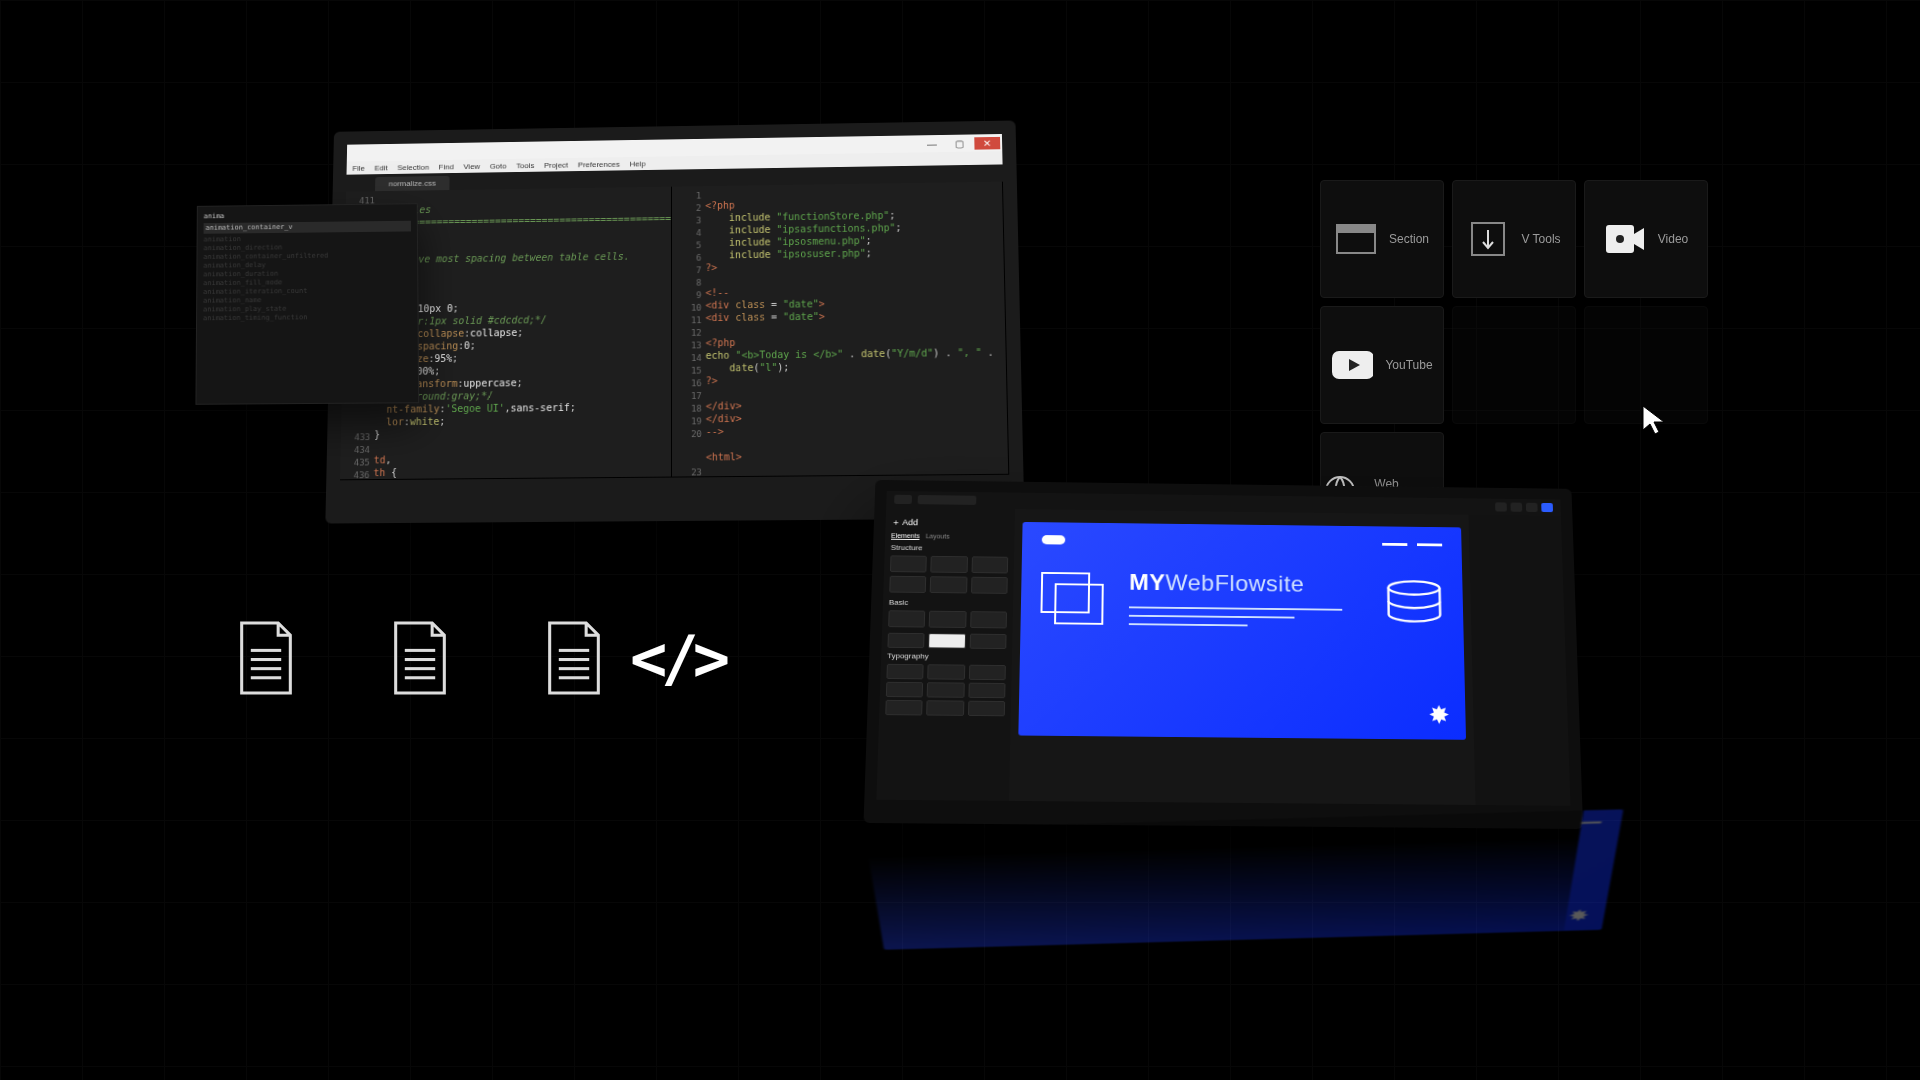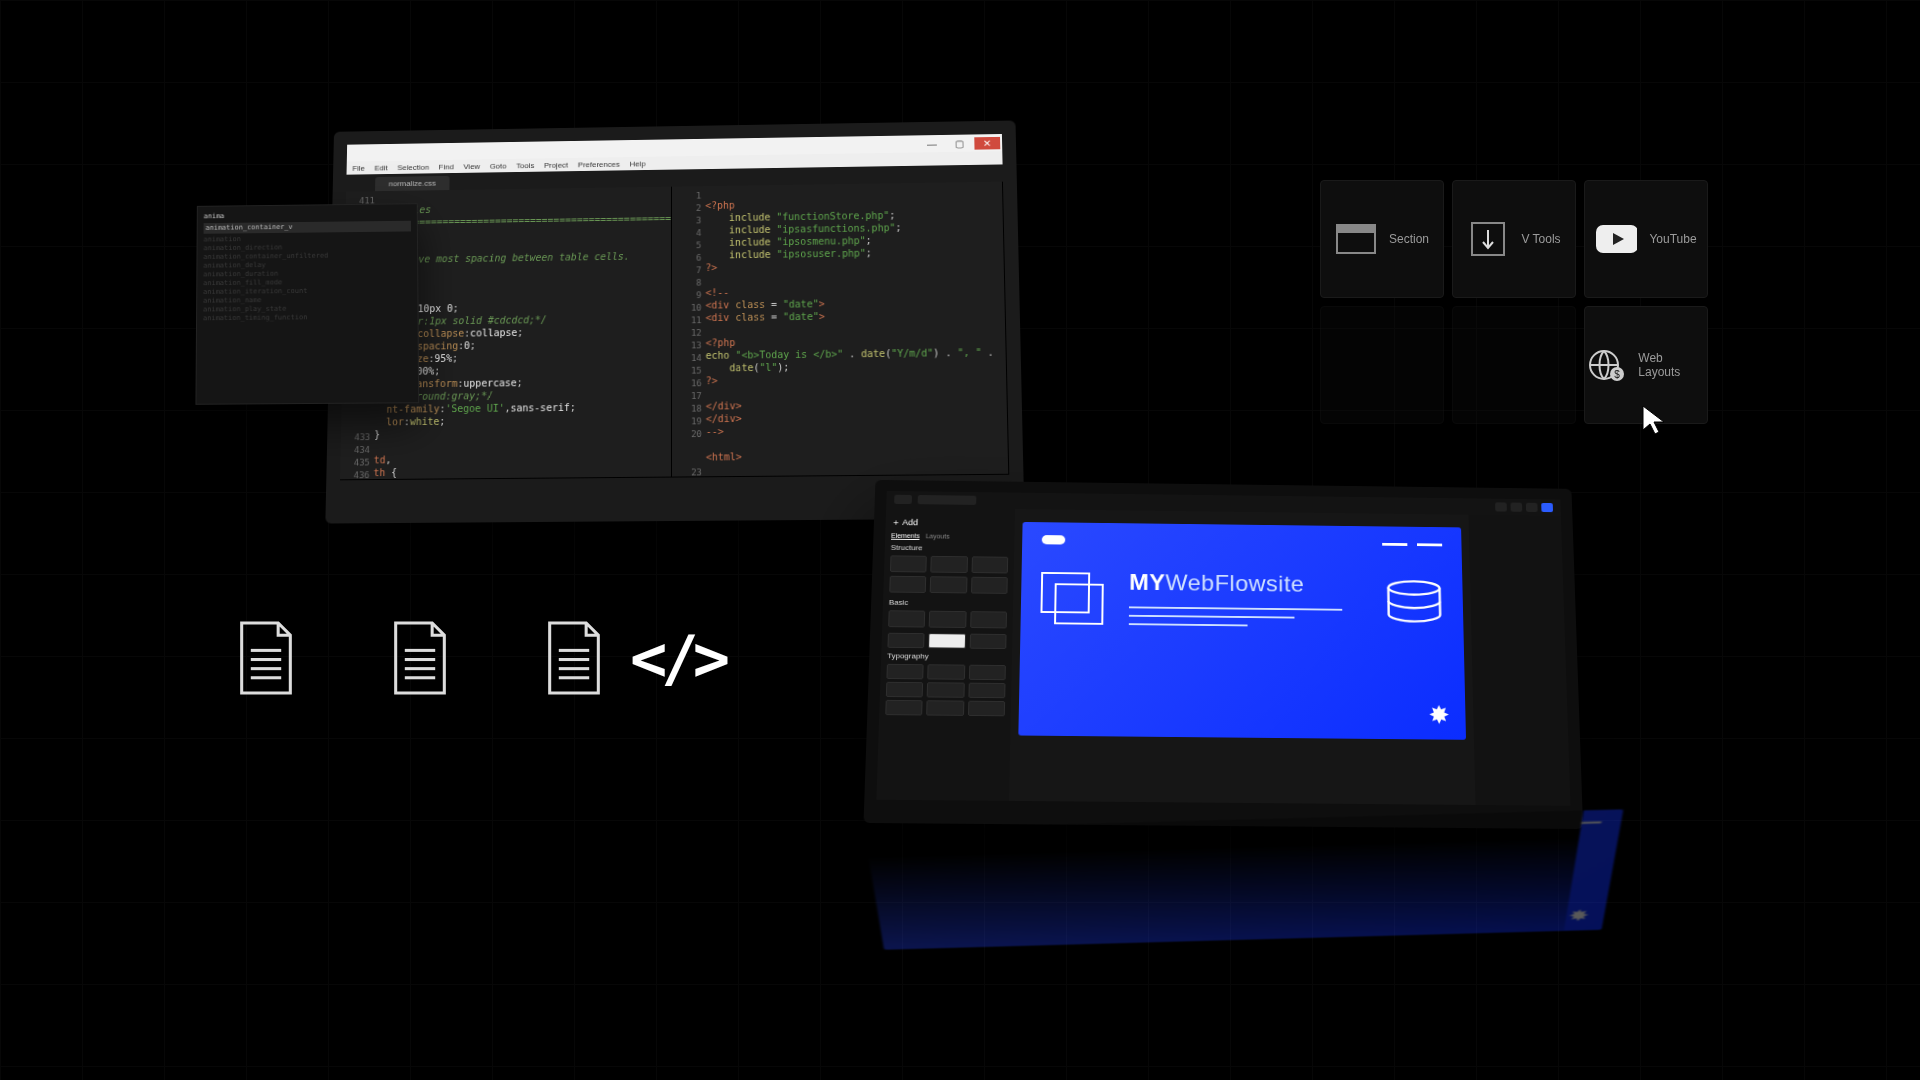--- a/index.html
+++ b/index.html
@@ -220,20 +220,30 @@
       <div class="pal-ico">
         <svg width="34" height="34">
           <rect x="1" y="1" width="32" height="32" fill="none" stroke="#888" stroke-width="2"></rect>
           <path d="M17 8v18 M12 20l5 6 5-6" fill="none" stroke="#ddd" stroke-width="2"></path>
         </svg>
       </div>
       <span>V Tools</span>
     </div>
     <div class="pal-item">
       <div class="pal-ico">
+        <svg width="40" height="30">
+          <rect x="1" y="1" width="28" height="28" rx="3" fill="#eee"></rect>
+          <path d="M29 10 L39 4 V26 L29 20Z" fill="#eee"></path>
+          <circle cx="15" cy="15" r="4" fill="#222"></circle>
+        </svg>
+      </div>
+      <span>Video</span>
+    </div>
+    <div class="pal-item">
+      <div class="pal-ico">
         <svg width="44" height="30">
           <rect x="1" y="1" width="42" height="28" rx="7" fill="#eee"></rect>
           <path d="M18 9v12l11-6z" fill="#222"></path>
         </svg>
       </div>
       <span>YouTube</span>
     </div>
     <div class="pal-item dim">
       <div class="pal-ico"></div>
     </div>

